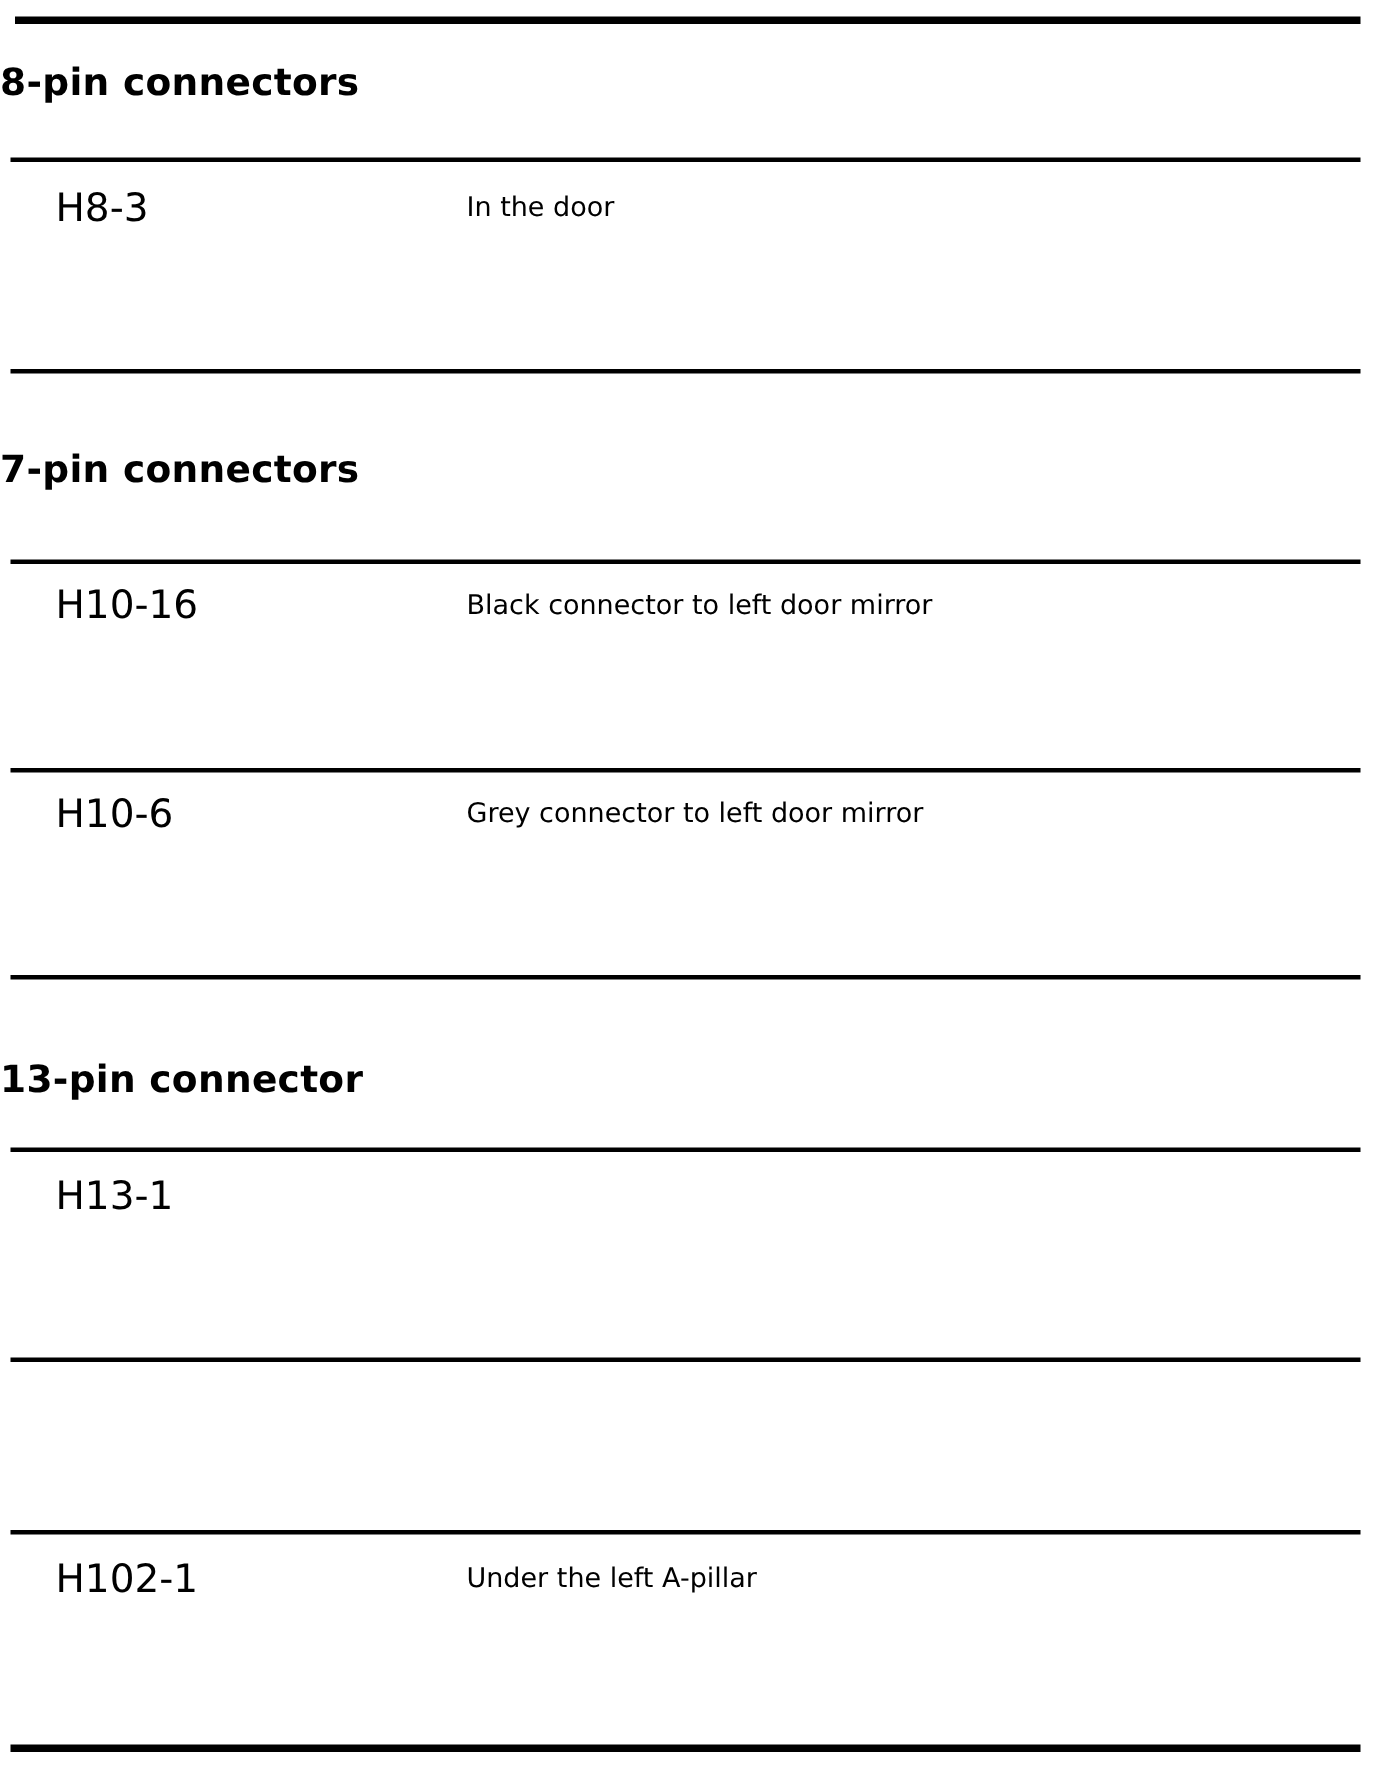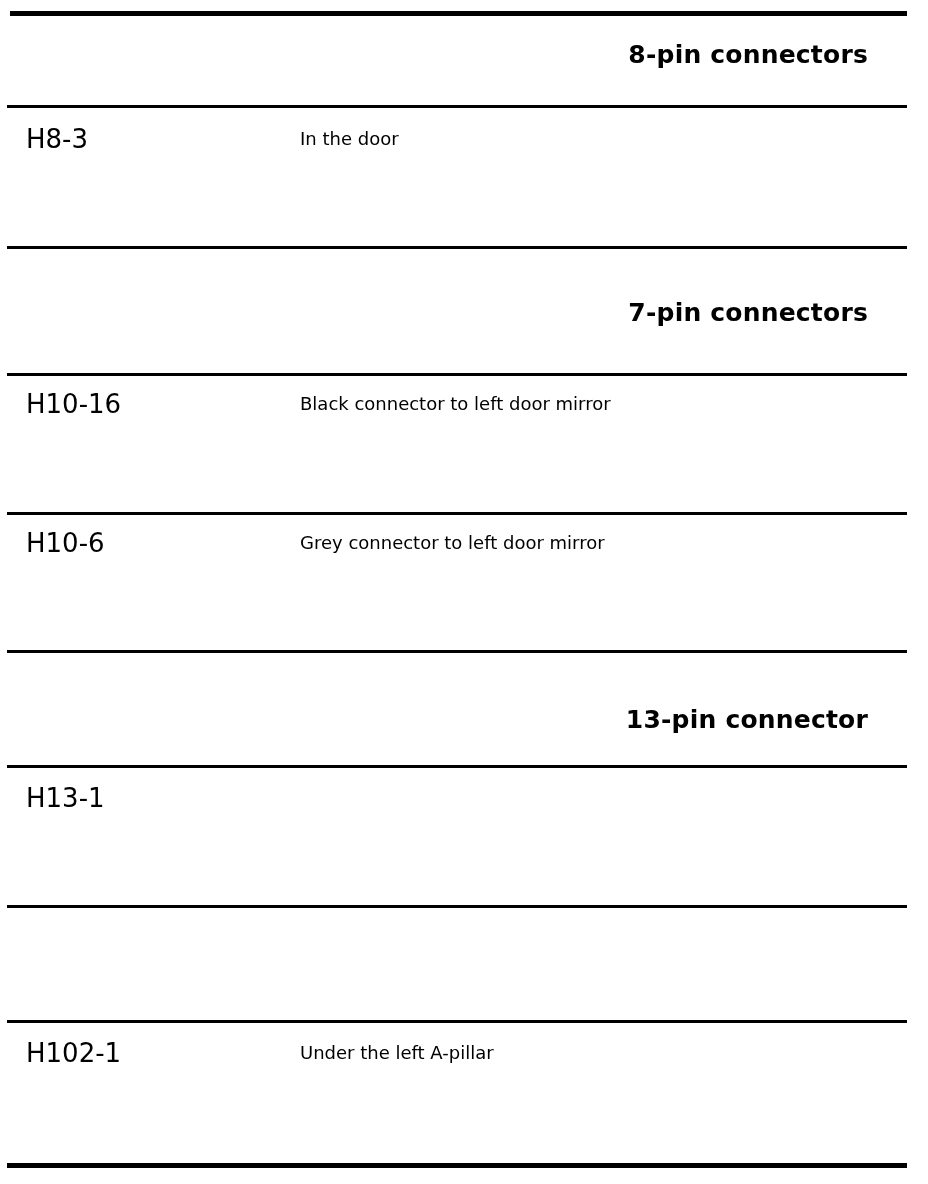--- a/index.html
+++ b/index.html
@@ -40,32 +40,32 @@
     left: 7px;
     width: 900px;
     height: 5px;
   }
 
   
   .section-title {
     position: absolute;
     left: 0;
     width: 868px;
-    text-align: right;
+    text-align: left;
     font-weight: bold;
     font-size: 25px;
     line-height: 30px;
     letter-spacing: 0.2px;
     white-space: nowrap;
   }
 
   
   .row {
     position: absolute;
-    left: 3px;
+    left: 14px;
     width: 853px;
     height: 42px;
   }
   .row .cell-id {
     position: absolute;
     left: 23px;
     top: 0;
     font-size: 26px;
     line-height: 38px;
     white-space: nowrap;

